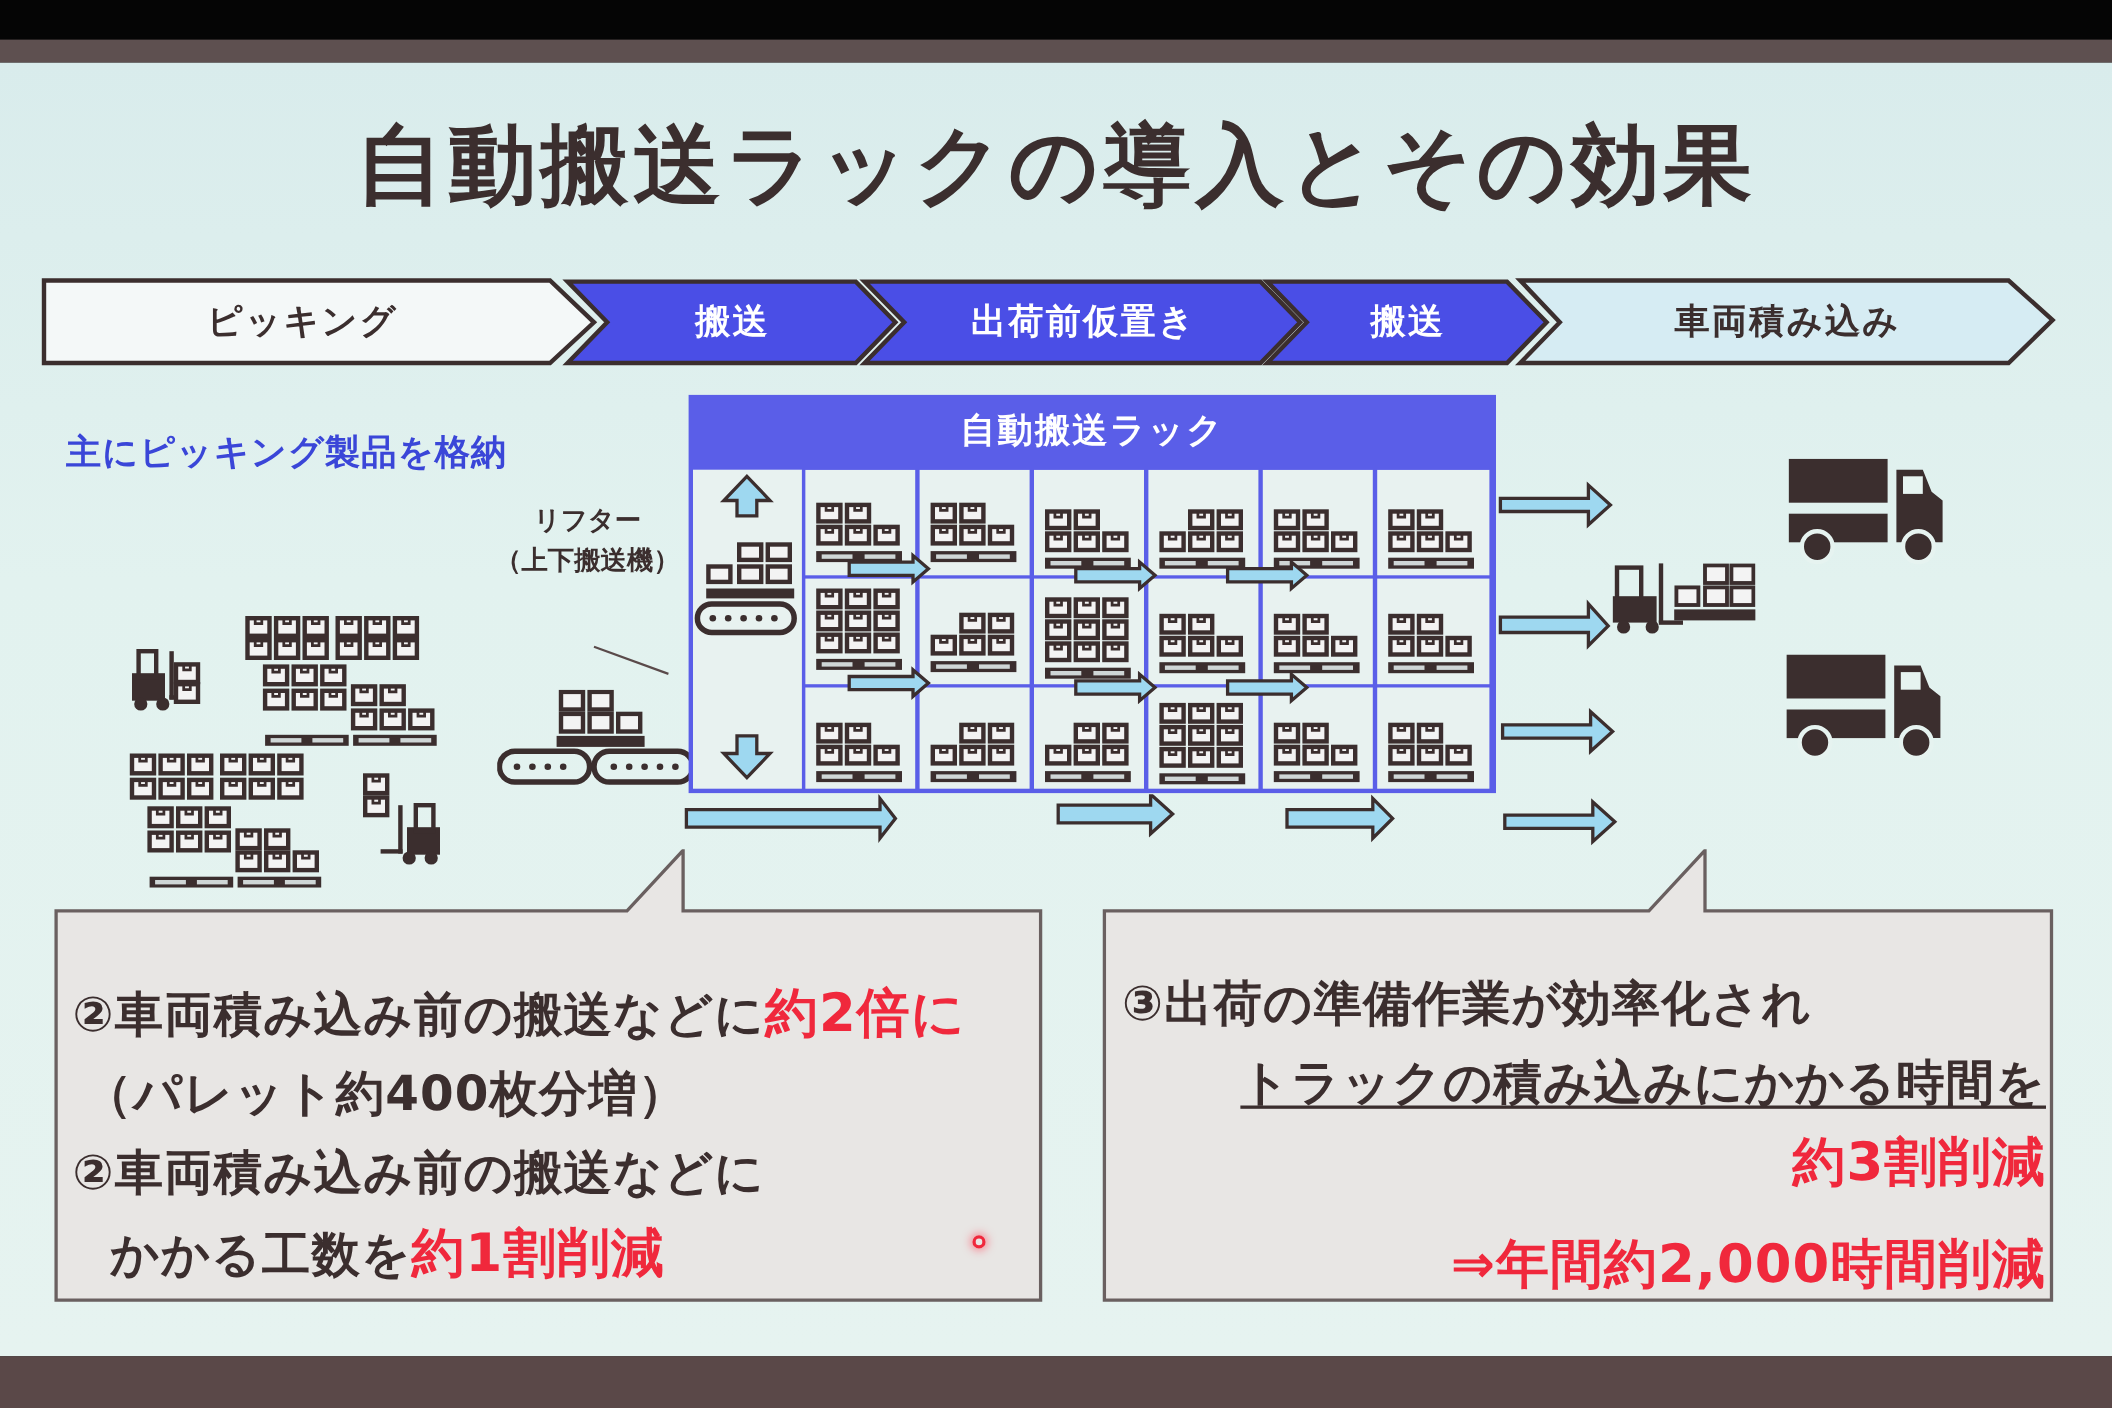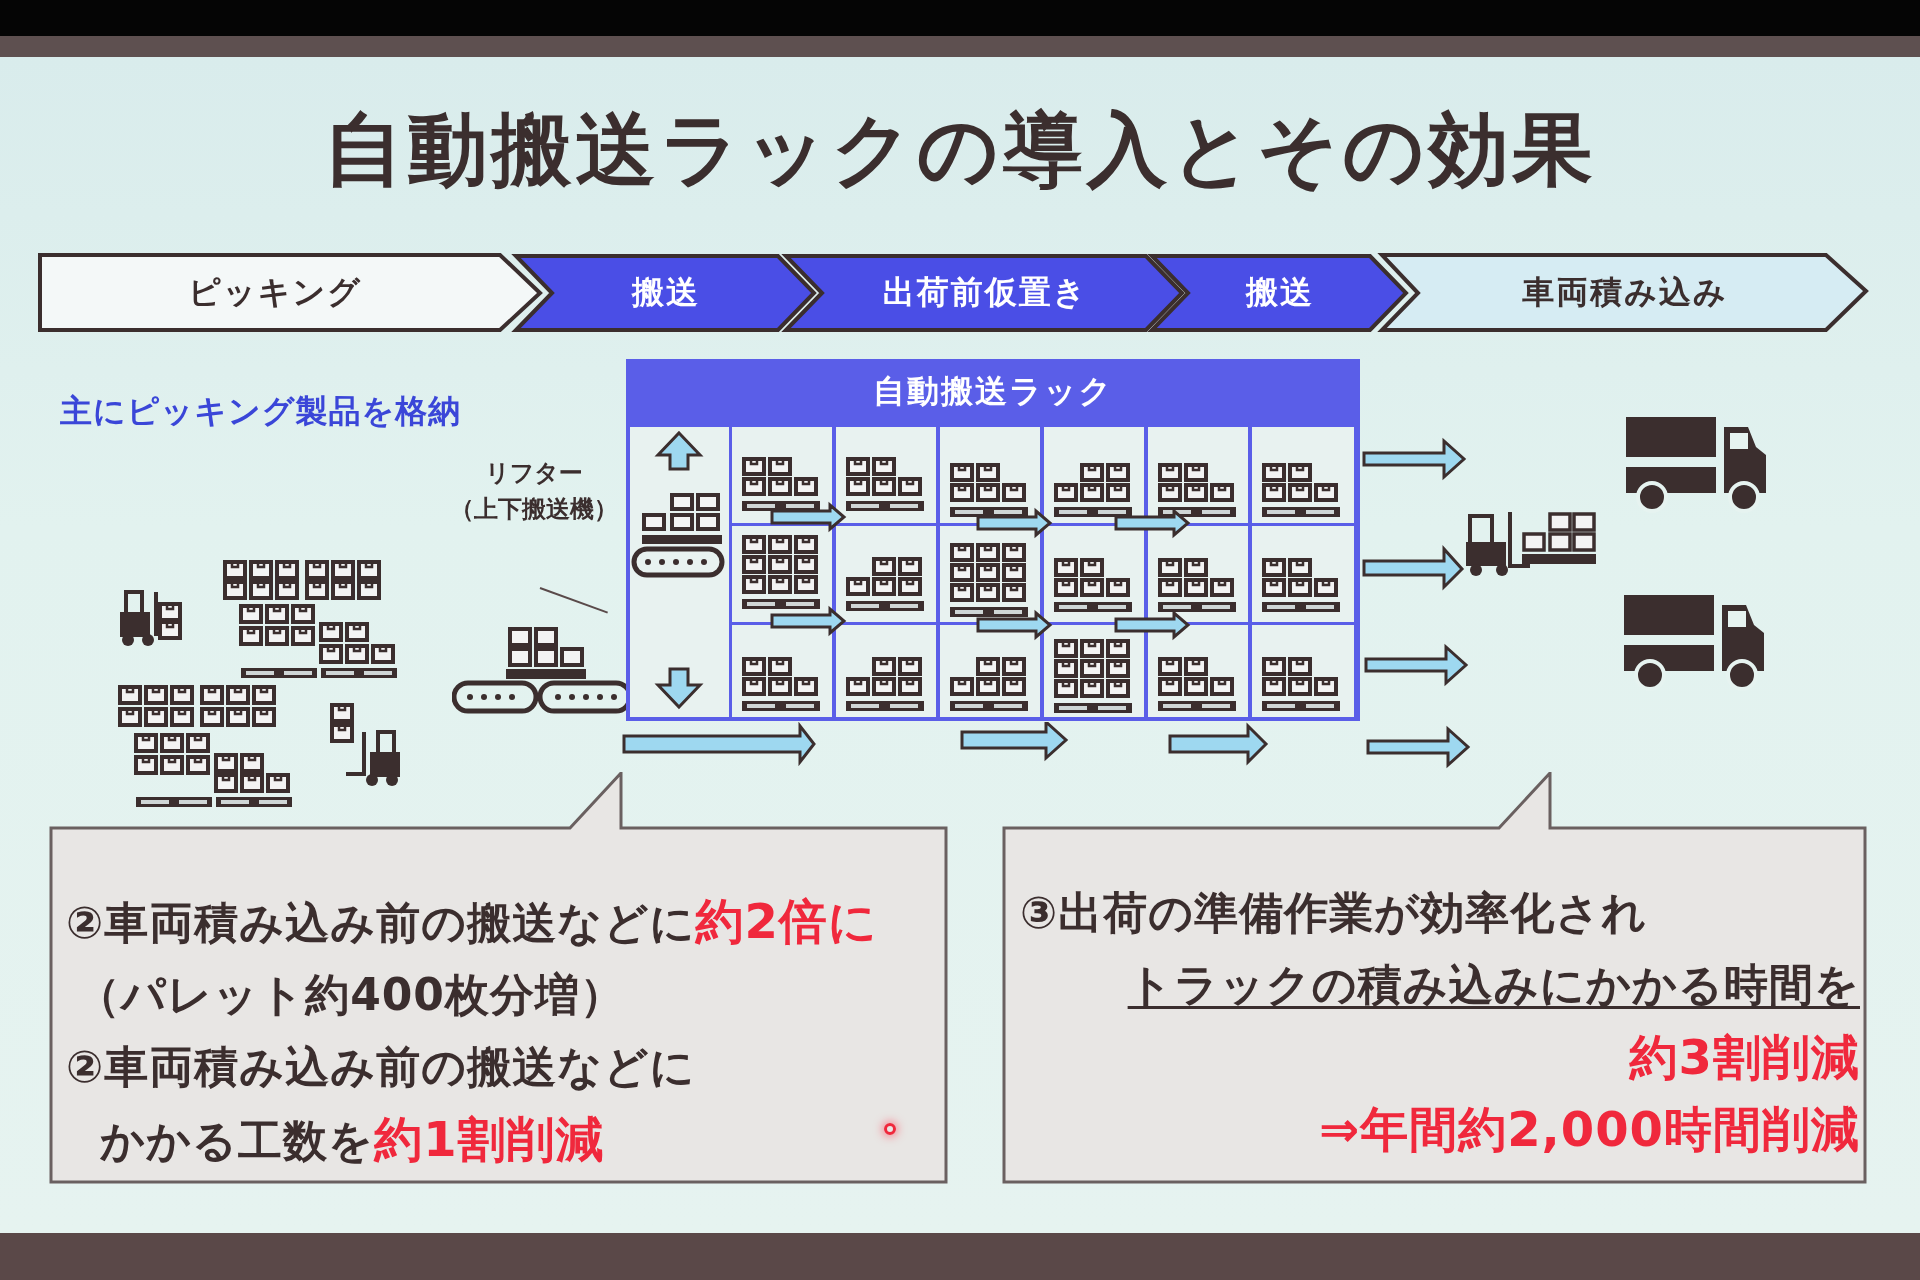--- a/index.html
+++ b/index.html
@@ -414,17 +414,17 @@
   </div>
   <div class="laser-dot"></div>
 
   <svg class="callout" style="left:1001px;top:715px;" width="868" height="414">
     <path d="M3,56 H498 L549,1 L549,56 H864 V410 H3 Z" fill="#e8e6e4" stroke="#6a6060" stroke-width="3"></path>
   </svg>
   <div class="callout-text" style="left:1020px;top:820px;width:840px;">
     <div>③出荷の準備作業が効率化され</div>
     <div style="padding-left:50px;text-align:right;"><span class="underline">トラックの積み込みにかかる時間を</span></div>
     <div class="red big" style="padding-left:50px;">約3割削減</div>
-    <div class="red big" style="padding-left:50px;">⇒年間約2,000時間削減</div>
+    <div class="red big" style="padding-left:50px;margin-top:20px;">⇒年間約2,000時間削減</div>
   </div>
 </div>
 
 <div class="bottom-strip"></div>
 
 </body></html>

